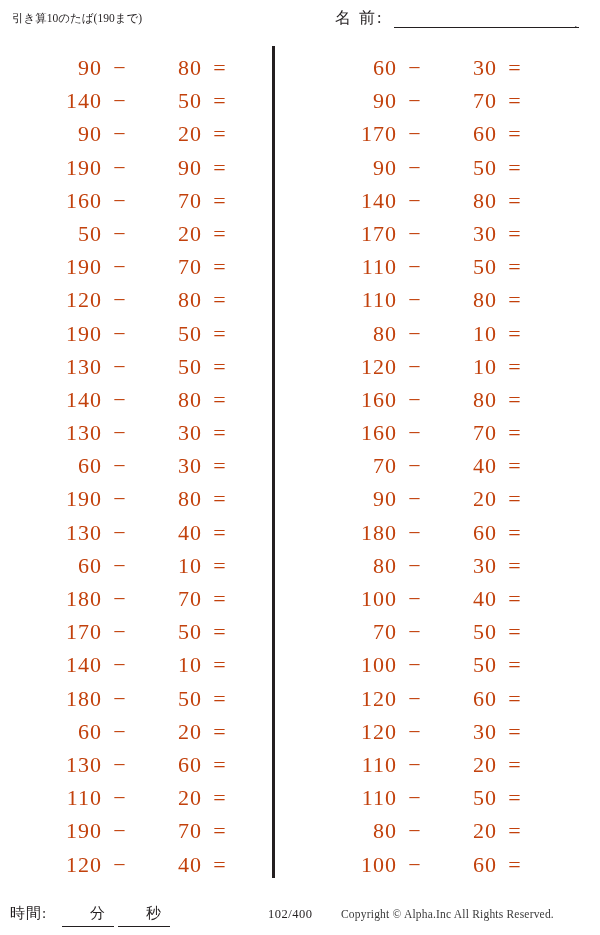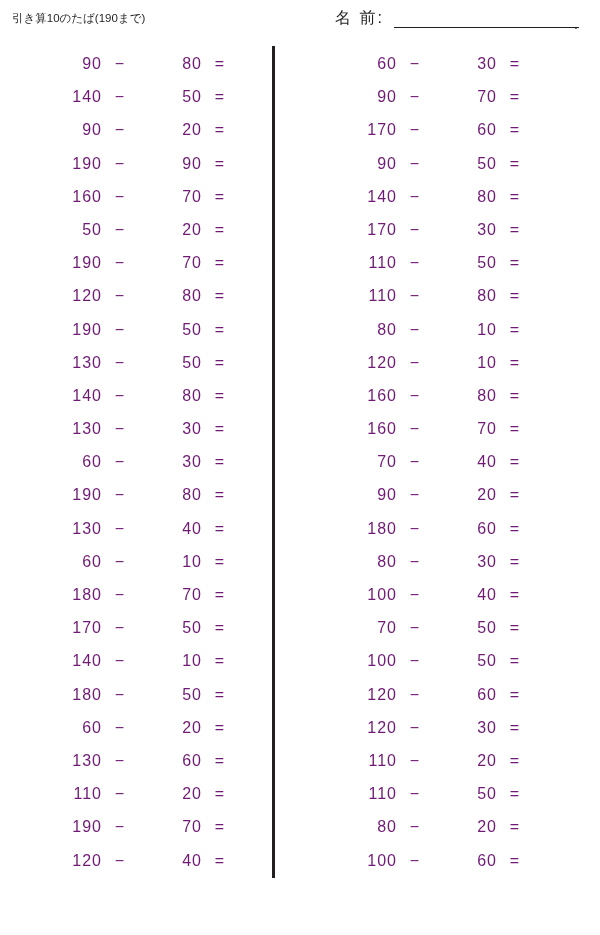--- a/index.html
+++ b/index.html
@@ -13,20 +13,21 @@
     font-family: "Liberation Sans", sans-serif;
     color: #231f20;
     position: relative;
     overflow: hidden;
   }
   .page {
     position: relative;
     width: 600px;
     height: 935px;
     box-sizing: border-box;
+    font-family: Liberation Serif, serif;
   }
 
   
   .header {
     position: absolute;
     top: 8px;
     left: 0;
     width: 600px;
     height: 26px;
   }
@@ -76,22 +77,22 @@
     position: absolute;
     top: 50px;
     width: 240px;
   }
   .col-left  { left: 10px; }
   .col-right { left: 305px; }
 
   .prob-row {
     position: relative;
     height: 33.2px;
-    font-size: 16px;
-    color: #701a75;
+    font-size: 22px;
+    color: #c2410c;
     letter-spacing: 1px;
   }
   .prob-row .n1 {
     position: absolute;
     right: 148px;
     top: 5px;
     text-align: right;
     white-space: nowrap;
   }
   .prob-row .op {
@@ -488,14 +489,23 @@
         <span class="eq">=</span>
       </div>
       <div class="prob-row">
         <span class="n1">100</span>
         <span class="op">−</span>
         <span class="n2">60</span>
         <span class="eq">=</span>
       </div>
     </div>
 
+  <div class="footer">
+    <div class="time-label">時間:</div>
+    <div class="time-line1"></div>
+    <div class="time-unit1">分</div>
+    <div class="time-line2"></div>
+    <div class="time-unit2">秒</div>
+    <div class="page-num">102/400</div>
+    <div class="copyright">Copyright ©  Alpha.Inc All Rights Reserved.</div>
+  </div>
 
 </div>
 
 </body></html>

